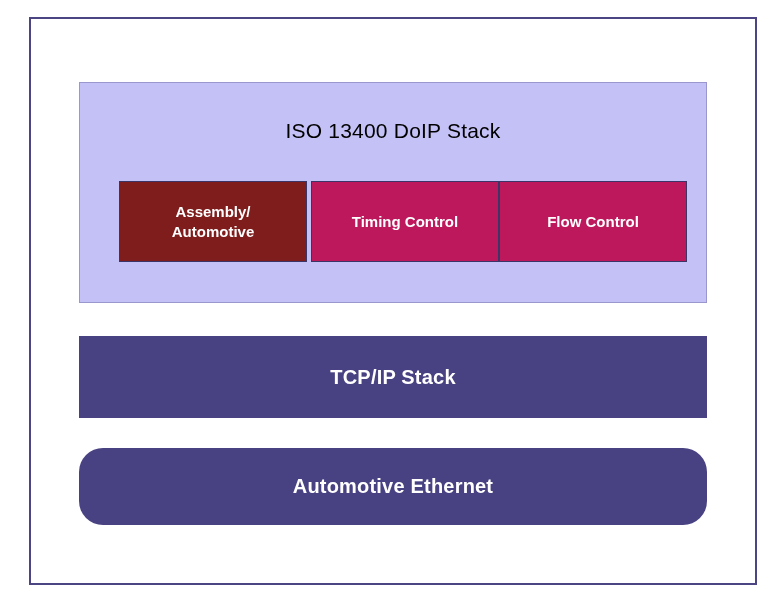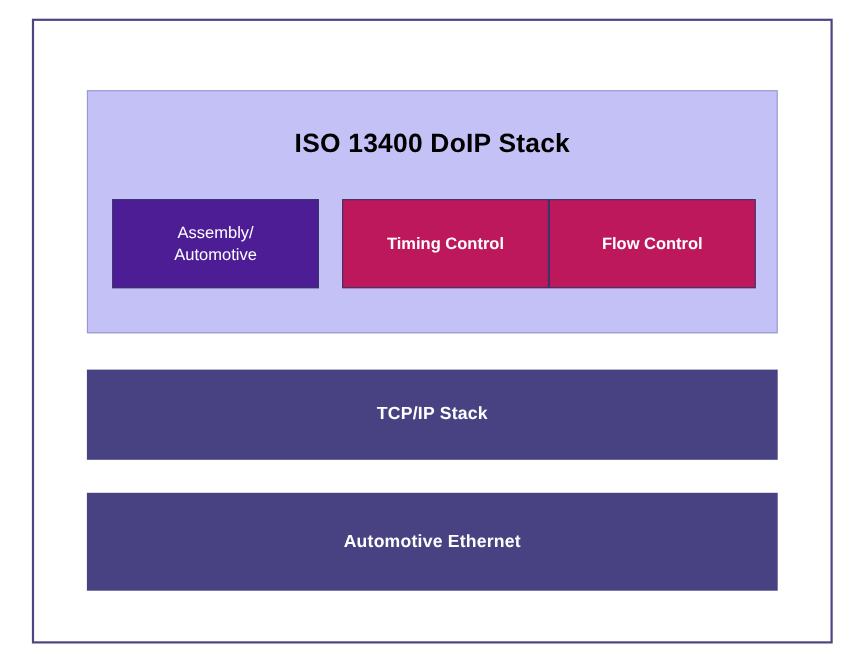--- a/index.html
+++ b/index.html
@@ -48,40 +48,41 @@
   .stack-panel-title {
     position: absolute;
     left: 0;
     top: 0;
     width: 100%;
     height: 95px;
     display: flex;
     align-items: center;
     justify-content: center;
     color: #000000;
-    font-size: 24px;
-    font-weight: bold;
+    font-size: 21px;
+    font-weight: normal;
     letter-spacing: 0.2px;
     white-space: nowrap;
   }
 
   
   .sub-block {
     position: absolute;
     box-sizing: border-box;
-    background: #4c1d95;
+    background: #7f1d1d;
     border: 1px solid #3a3566;
     display: flex;
     align-items: center;
     justify-content: center;
     text-align: center;
     color: #ffffff;
     font-size: 15px;
-    font-weight: normal;
+    font-weight: bold;
     line-height: 1.28;
+    margin-left: 17px;
   }
 
   .sub-block-assembly {
     left: 102px;
     top: 181px;
     width: 188px;
     height: 81px;
   }
 
   
@@ -119,33 +120,34 @@
   .layer-bar {
     position: absolute;
     left: 79px;
     width: 628px;
     box-sizing: border-box;
     background: #484282;
     display: flex;
     align-items: center;
     justify-content: center;
     color: #ffffff;
-    font-size: 16px;
+    font-size: 20px;
     font-weight: bold;
     letter-spacing: 0.2px;
   }
 
   .layer-bar-tcpip {
     top: 336px;
     height: 82px;
   }
 
   .layer-bar-ethernet {
     top: 448px;
-    height: 89px;
+    height: 77px;
+    border-radius: 24px;
   }
 </style>
 </head>
 <body>
 
 <div id="diagram-root">
 
   <div class="outer-frame"></div>
 
   <div class="stack-panel">

